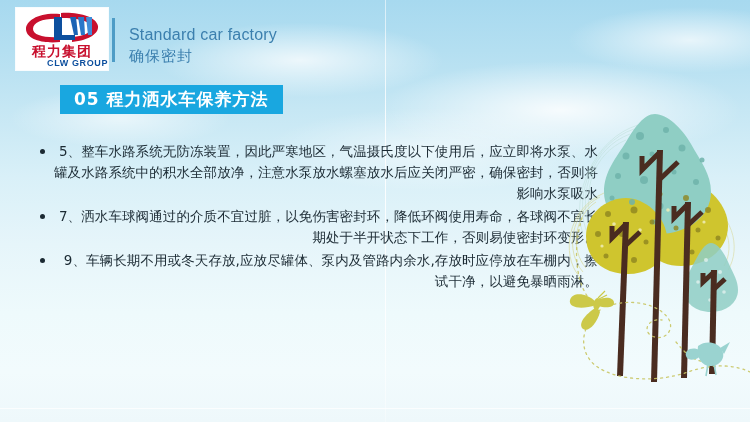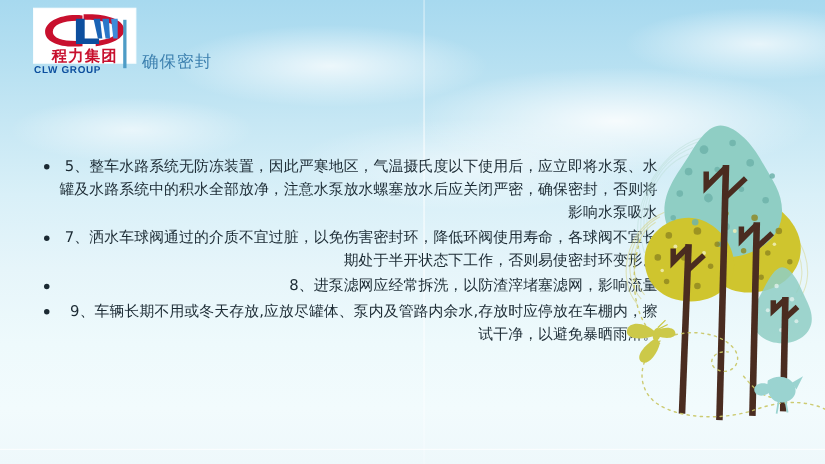--- a/index.html
+++ b/index.html
@@ -31,31 +31,31 @@
     position:absolute;left:385px;top:0;width:1px;height:422px;
     background:linear-gradient(to bottom, rgba(255,255,255,.55) 0%, rgba(255,255,255,.85) 30%, rgba(255,255,255,.85) 80%, rgba(255,255,255,.3) 100%);
   }
   .bot-line{
     position:absolute;left:0;top:408px;width:750px;height:1px;
     background:rgba(255,255,255,.75);
   }
 
   
   .logo-box{
-    position:absolute;left:31px;top:8px;width:92px;height:49px;
+    position:absolute;left:16px;top:8px;width:92px;height:62px;
     background:#fff;box-shadow:0 0 0 1px rgba(255,255,255,.9);
   }
   .logo-mark{position:absolute;left:4px;top:3px;width:84px;height:34px;}
   .logo-cn{
     position:absolute;left:0;top:36px;width:92px;text-align:center;
     font-size:14px;font-weight:bold;color:#c8102e;letter-spacing:1px;
     line-height:14px;font-family:"DejaVu Sans",sans-serif;
   }
   .logo-en{
-    position:absolute;left:0;top:50px;width:92px;text-align:left;
+    position:absolute;left:0;top:50px;width:92px;text-align:right;
     font-size:9px;font-weight:bold;color:#0d4f9e;letter-spacing:.6px;
     line-height:10px;
   }
 
   
   .hdr-rule{
     position:absolute;left:112px;top:18px;width:3px;height:44px;
     background:#4e9cc6;
   }
   .hdr-en{
@@ -116,35 +116,35 @@
 
       <path d="M50 6 L 56 6 L 58 24 L 54 24 Z" fill="#1a63b5"></path>
       <path d="M58 6 L 64 6 L 65 24 L 61 24 Z" fill="#2b77c9"></path>
       <path d="M66 6 L 72 6 L 72 24 L 68 24 Z" fill="#3f8bd8"></path>
     </svg>
     <div class="logo-cn">程力集团</div>
     <div class="logo-en">CLW GROUP</div>
   </div>
 
   <div class="hdr-rule"></div>
+  <div class="hdr-en">Standard car factory</div>
   <div class="hdr-cn">确保密封</div>
 
+  <div class="title-bar">
+    <span>05 程力洒水车保养方法</span>
+  </div>
 
   <ul class="body-list">
     <li>
       <span class="dot"></span>
       <span>5、整车水路系统无防冻装置，因此严寒地区，气温摄氏度以下使用后，应立即将水泵、水罐及水路系统中的积水全部放净，注意水泵放水螺塞放水后应关闭严密，确保密封，否则将影响水泵吸水</span>
     </li>
     <li>
       <span class="dot"></span>
       <span>7、洒水车球阀通过的介质不宜过脏，以免伤害密封环，降低环阀使用寿命，各球阀不宜长期处于半开状态下工作，否则易使密封环变形。</span>
-    </li>
-    <li>
-      <span class="dot"></span>
-      <span>8、进泵滤网应经常拆洗，以防渣滓堵塞滤网，影响流量</span>
     </li>
     <li>
       <span class="dot"></span>
       <span>9、车辆长期不用或冬天存放,应放尽罐体、泵内及管路内余水,存放时应停放在车棚内，擦试干净，以避免暴晒雨淋。</span>
     </li>
   </ul>
 
   <svg class="illus" viewBox="0 0 202 290">
     <defs>
       <clipPath id="cp">

